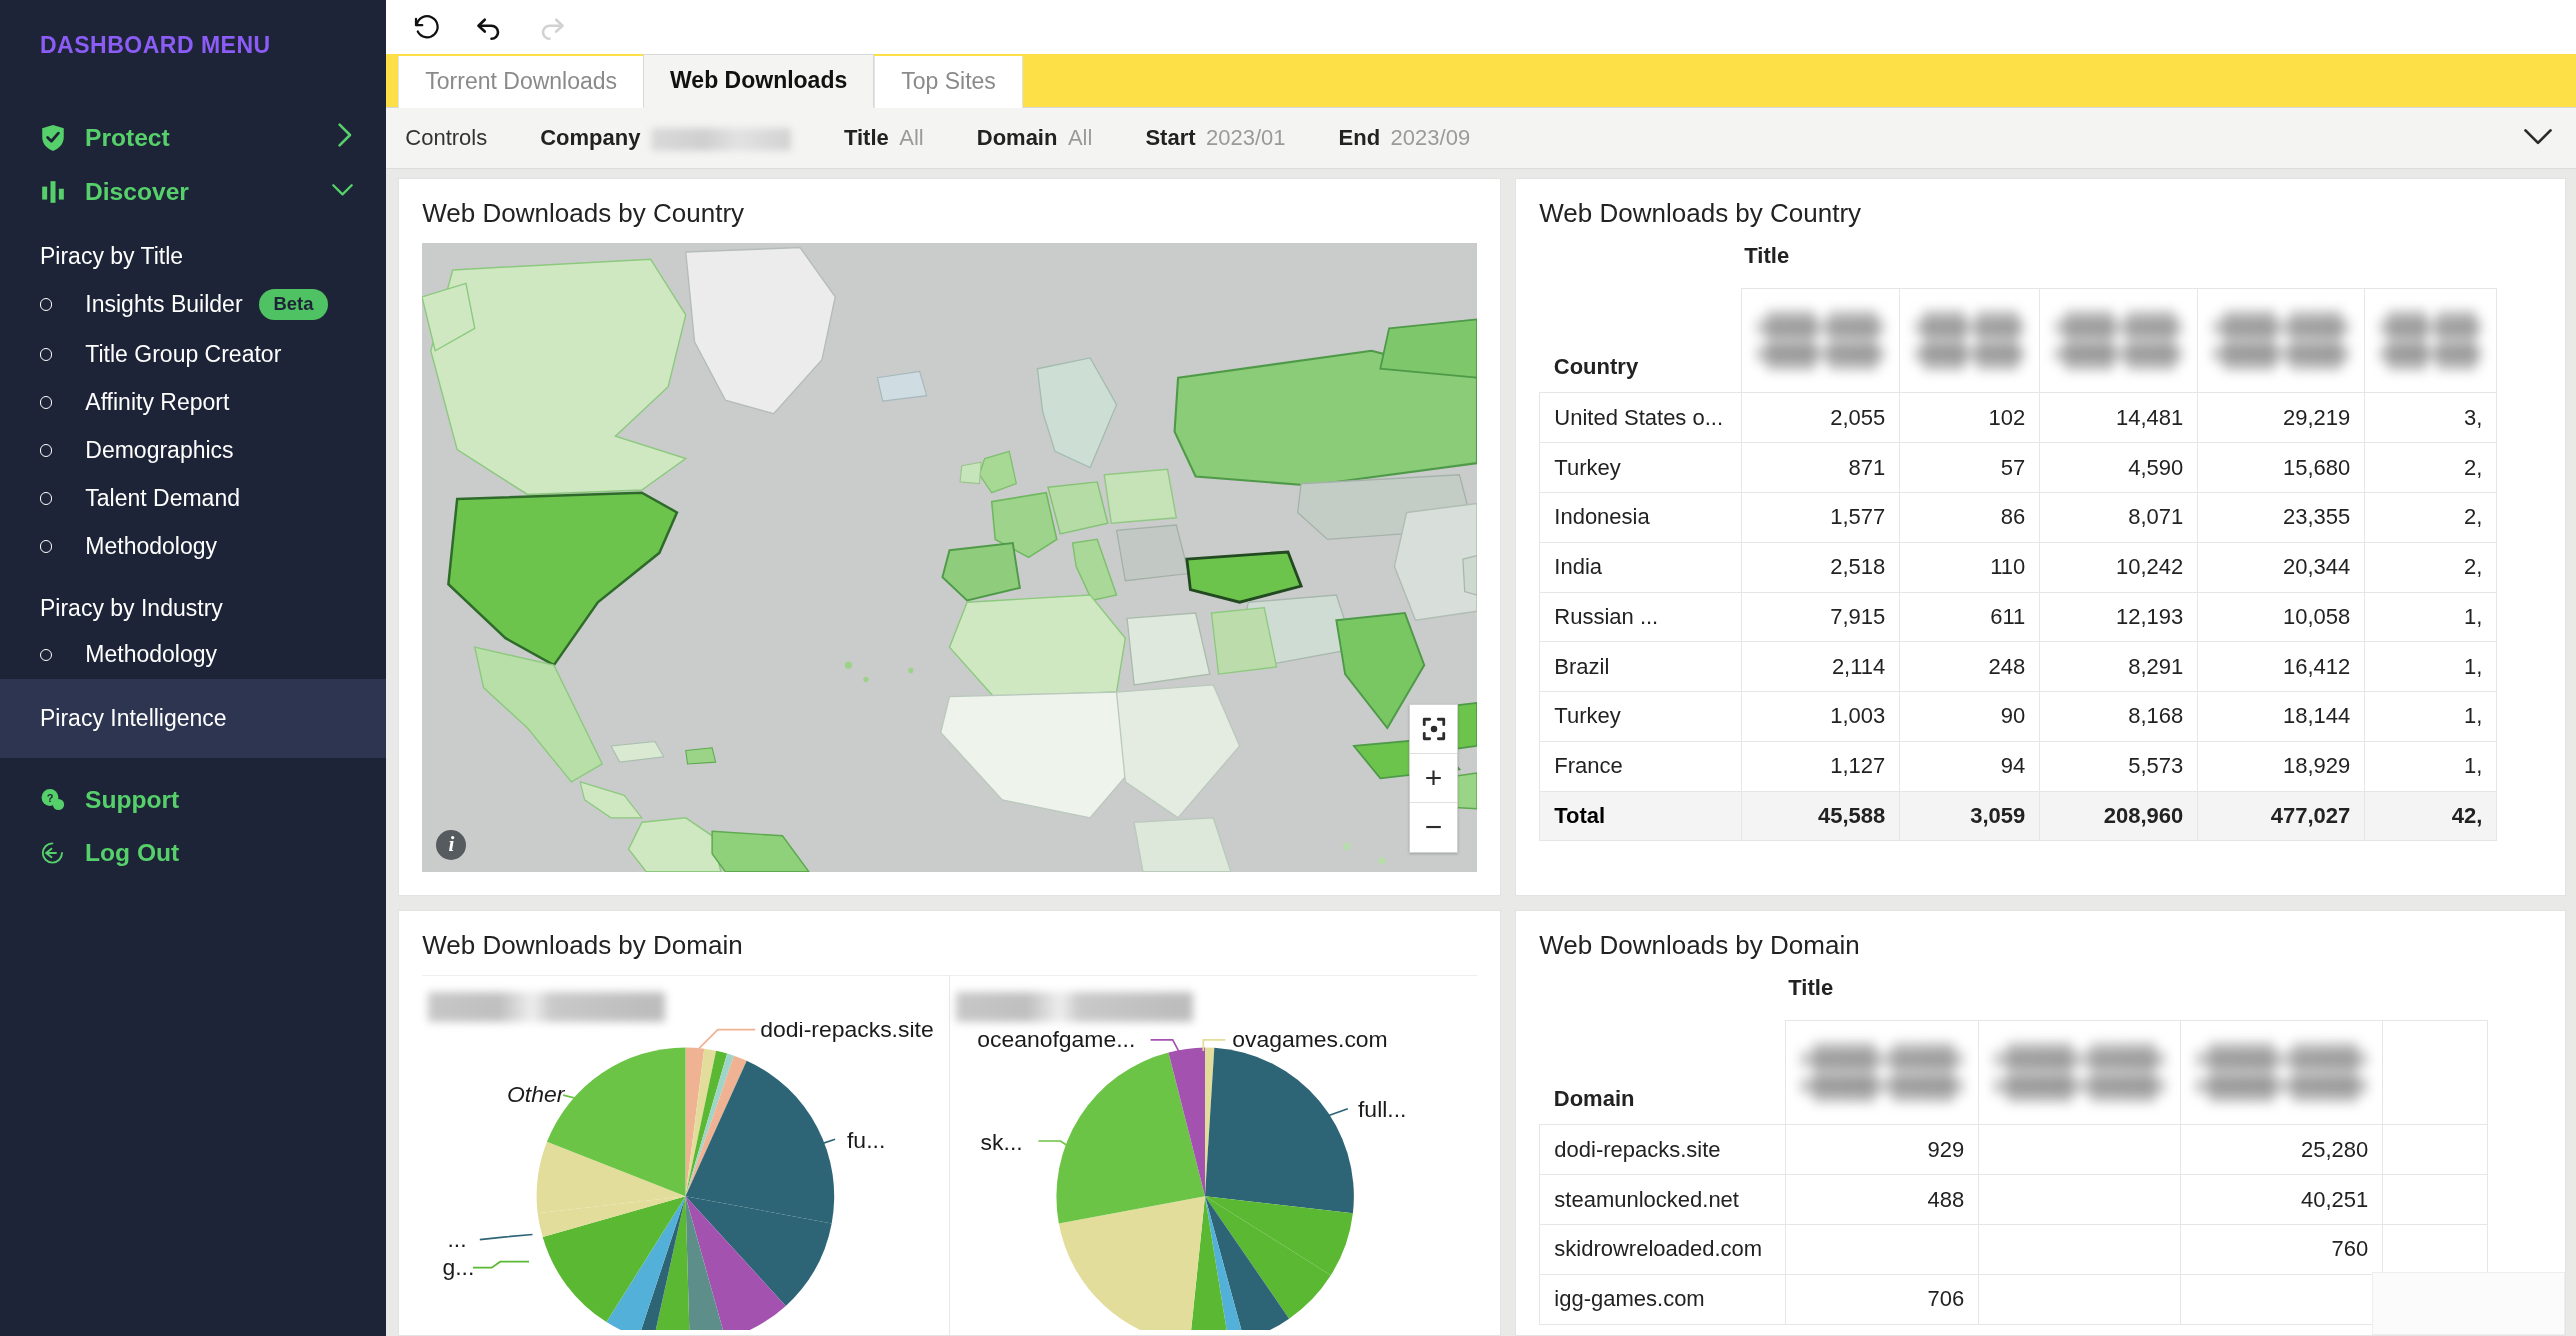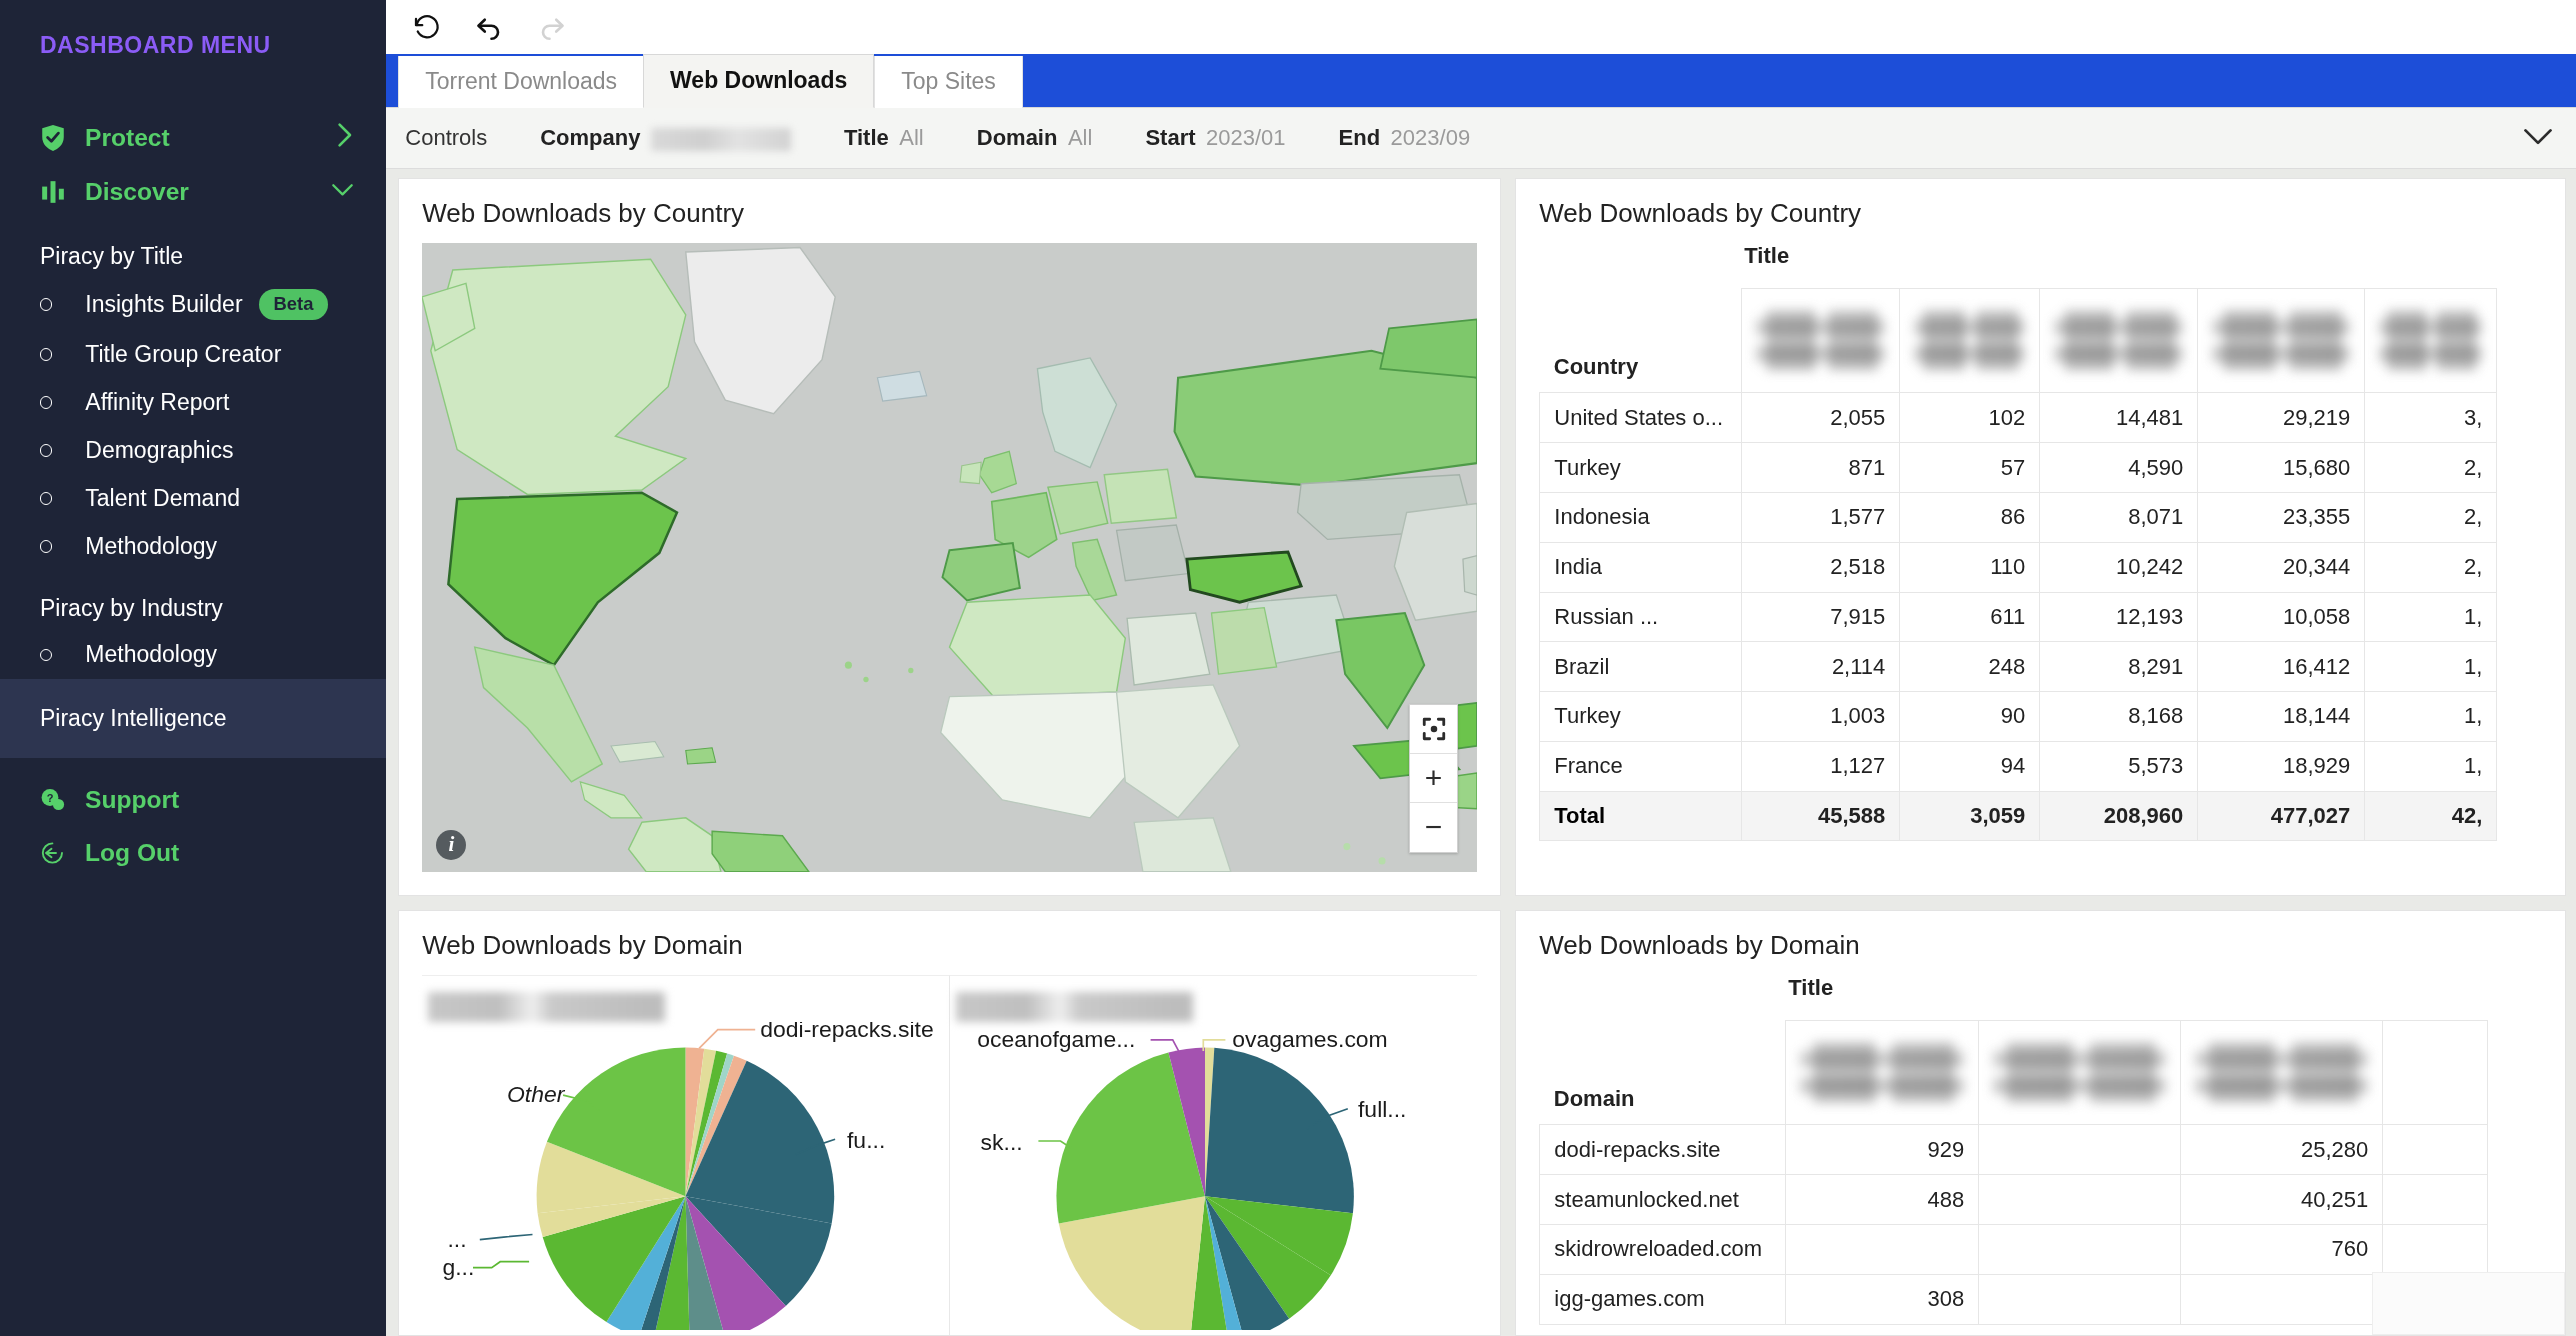--- a/index.html
+++ b/index.html
@@ -77,21 +77,21 @@
     width: 42px; height: 42px;
     display: flex; align-items: center; justify-content: center;
     cursor: pointer;
   }
 
   .tabs {
     display: flex; align-items: flex-end;
     height: 54px;
     padding-left: 12.3px;
     border-bottom: 0.9px solid #d8d8d8;
-    background: #1d4ed8;
+    background: #fde047;
   }
   .tab {
     font-size: 23px; color: #8a8a8a;
     padding: 12.3px 26px 13px 26px;
     border-left: 0.9px solid #e2e2e2;
     cursor: pointer; white-space: nowrap;
     position: relative; top: 0.9px;
     background: #ffffff;
   }
   .tab:last-child { border-right: 0.9px solid #e2e2e2; }
@@ -718,21 +718,21 @@
               </tr>
               <tr>
                 <td class="name">skidrowreloaded.com</td>
                 <td class="num"></td>
                 <td class="num"></td>
                 <td class="num">760</td>
                 <td class="num"></td>
               </tr>
               <tr>
                 <td class="name">igg-games.com</td>
-                <td class="num">308</td>
+                <td class="num">706</td>
                 <td class="num"></td>
                 <td class="num"></td>
                 <td class="num"></td>
               </tr>
             </tbody>
           </table>
         </div>
         <div class="tooltip-ghost"></div>
       </div>
 

